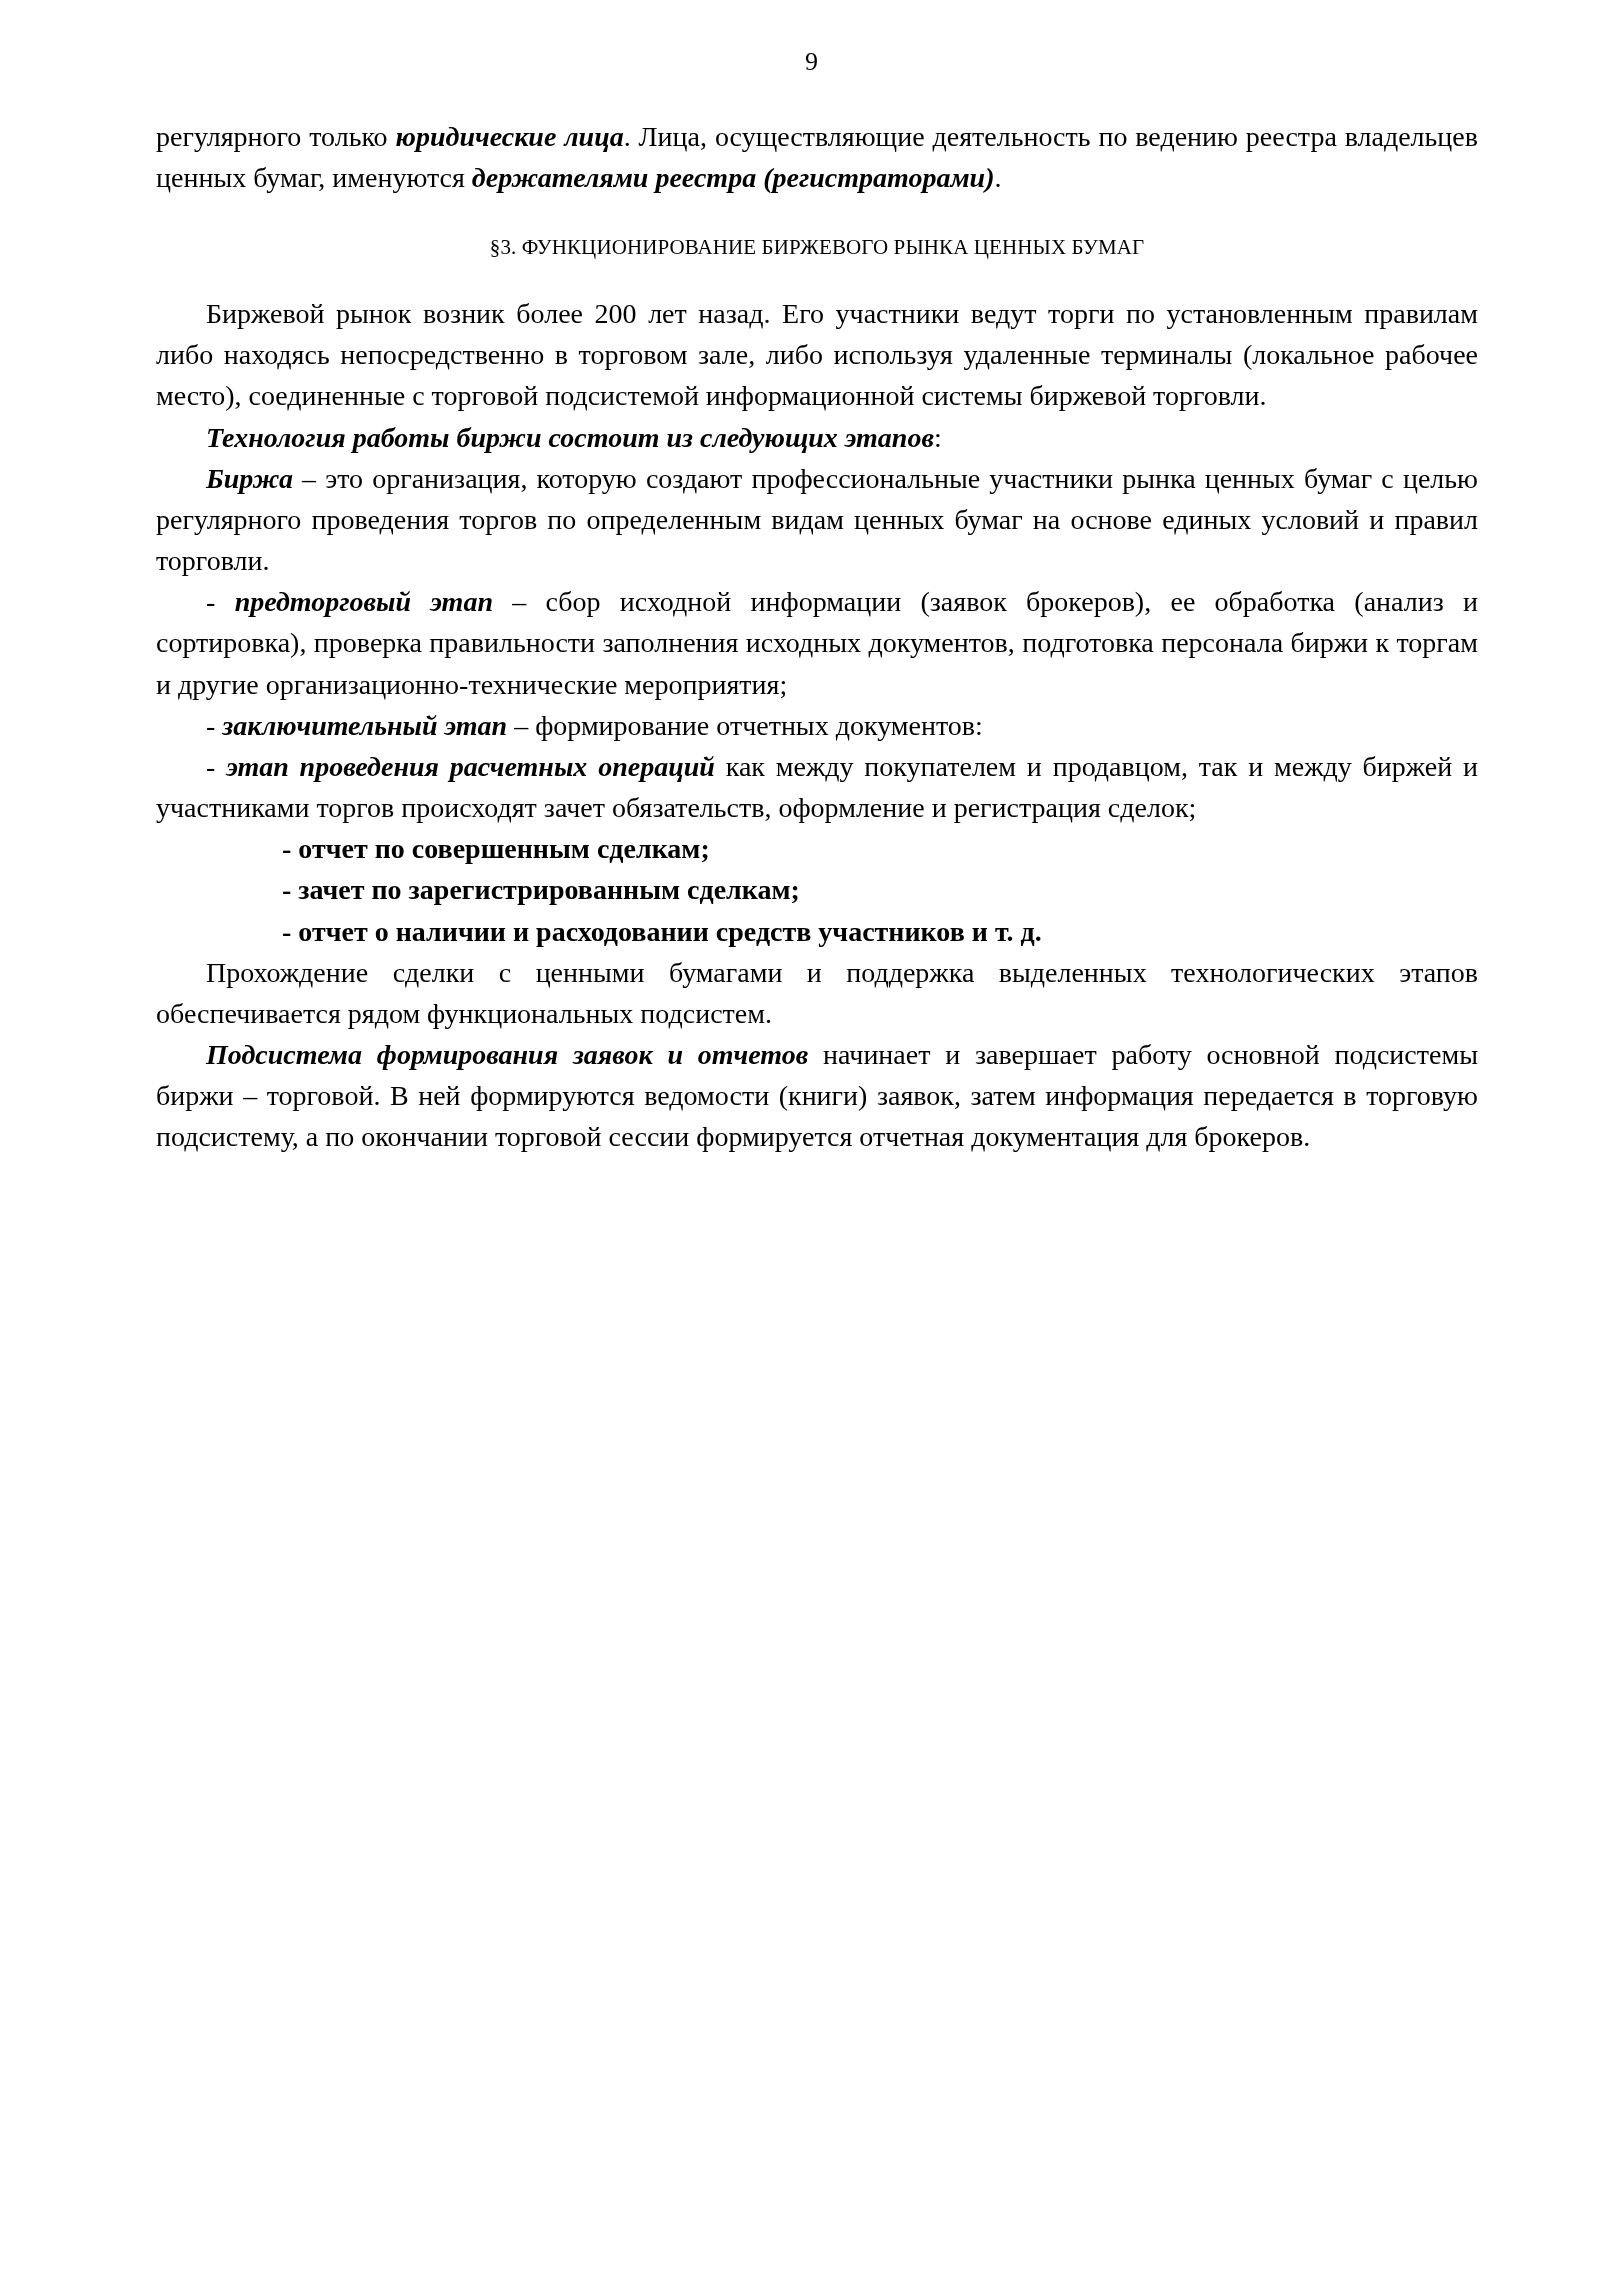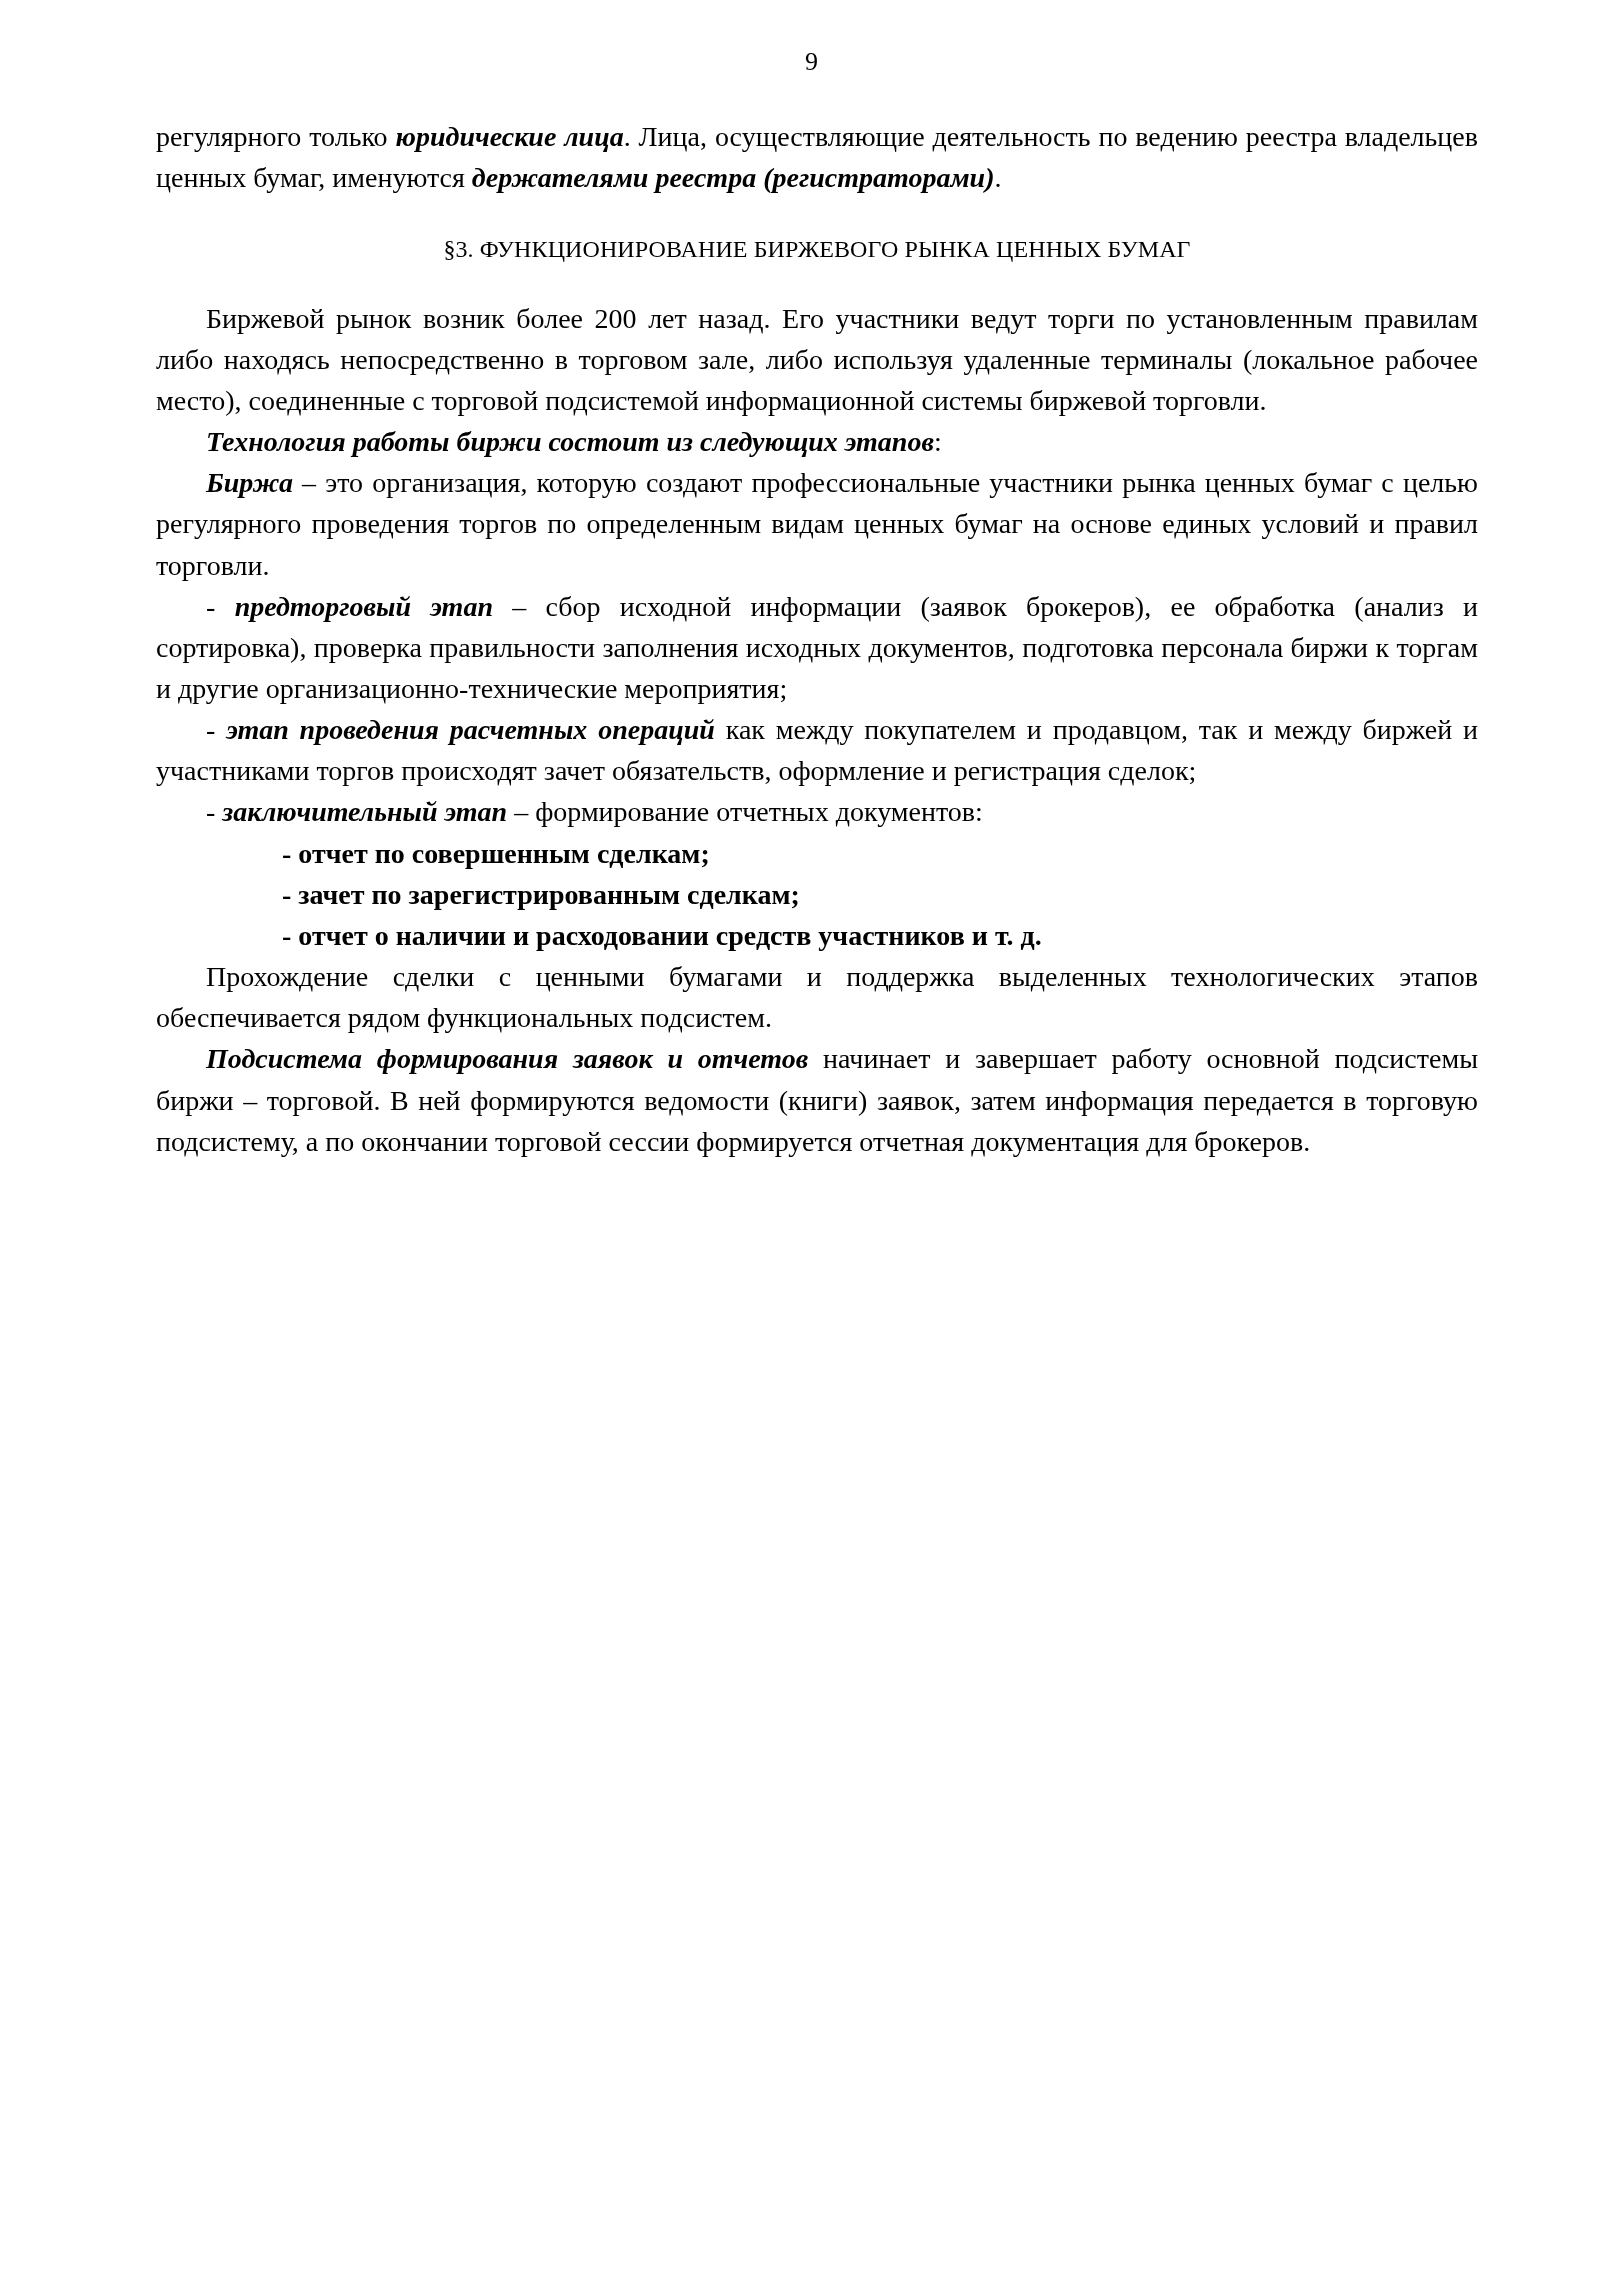--- a/index.html
+++ b/index.html
@@ -46,21 +46,21 @@
   }
   p.noindent {
     text-indent: 0;
   }
   .heading {
     text-align: center;
     text-align-last: center;
     text-indent: 0;
     margin-top: 34px;
     margin-bottom: 30px;
-    font-size: 24px;
+    font-size: 21px;
     letter-spacing: 0.1px;
   }
   i, .it {
     font-style: italic;
     font-weight: bold;
   }
   .dash-list {
     margin: 0;
     padding: 0;
     list-style: none;
@@ -99,25 +99,25 @@
     <p class="indent">
       <i>Биржа</i><span> – это организация, которую создают профессиональные участники рынка ценных бумаг с целью регулярного проведения торгов по определенным видам ценных бумаг на основе единых условий и правил торговли.</span>
     </p>
 
     <p class="indent">
       <span>- </span><i>предторговый этап</i><span> – сбор исходной информации (заявок брокеров), ее обработка (анализ и сортировка), проверка правильности заполнения исходных документов, подготовка персонала биржи к торгам и другие организационно-технические мероприятия;</span>
     </p>
 
 
     <p class="indent">
-      <span>- </span><i>этап проведения расчетных операций</i><span> как между покупателем и продавцом, так и между биржей и участниками торгов происходят зачет обязательств, оформление и регистрация сделок;</span>
+      <span>- </span><i>заключительный этап</i><span> – формирование отчетных документов:</span>
     </p>
 
     <p class="indent">
-      <span>- </span><i>заключительный этап</i><span> – формирование отчетных документов:</span>
+      <span>- </span><i>этап проведения расчетных операций</i><span> как между покупателем и продавцом, так и между биржей и участниками торгов происходят зачет обязательств, оформление и регистрация сделок;</span>
     </p>
 
     <ul class="dash-list">
       <li>-  отчет по совершенным сделкам;</li>
       <li>-  зачет по зарегистрированным сделкам;</li>
       <li>-  отчет о наличии и расходовании средств участников и т. д.</li>
     </ul>
 
     <p class="indent">
       <span>Прохождение сделки с ценными бумагами и поддержка выделенных технологических этапов обеспечивается рядом функциональных подсистем.</span>

